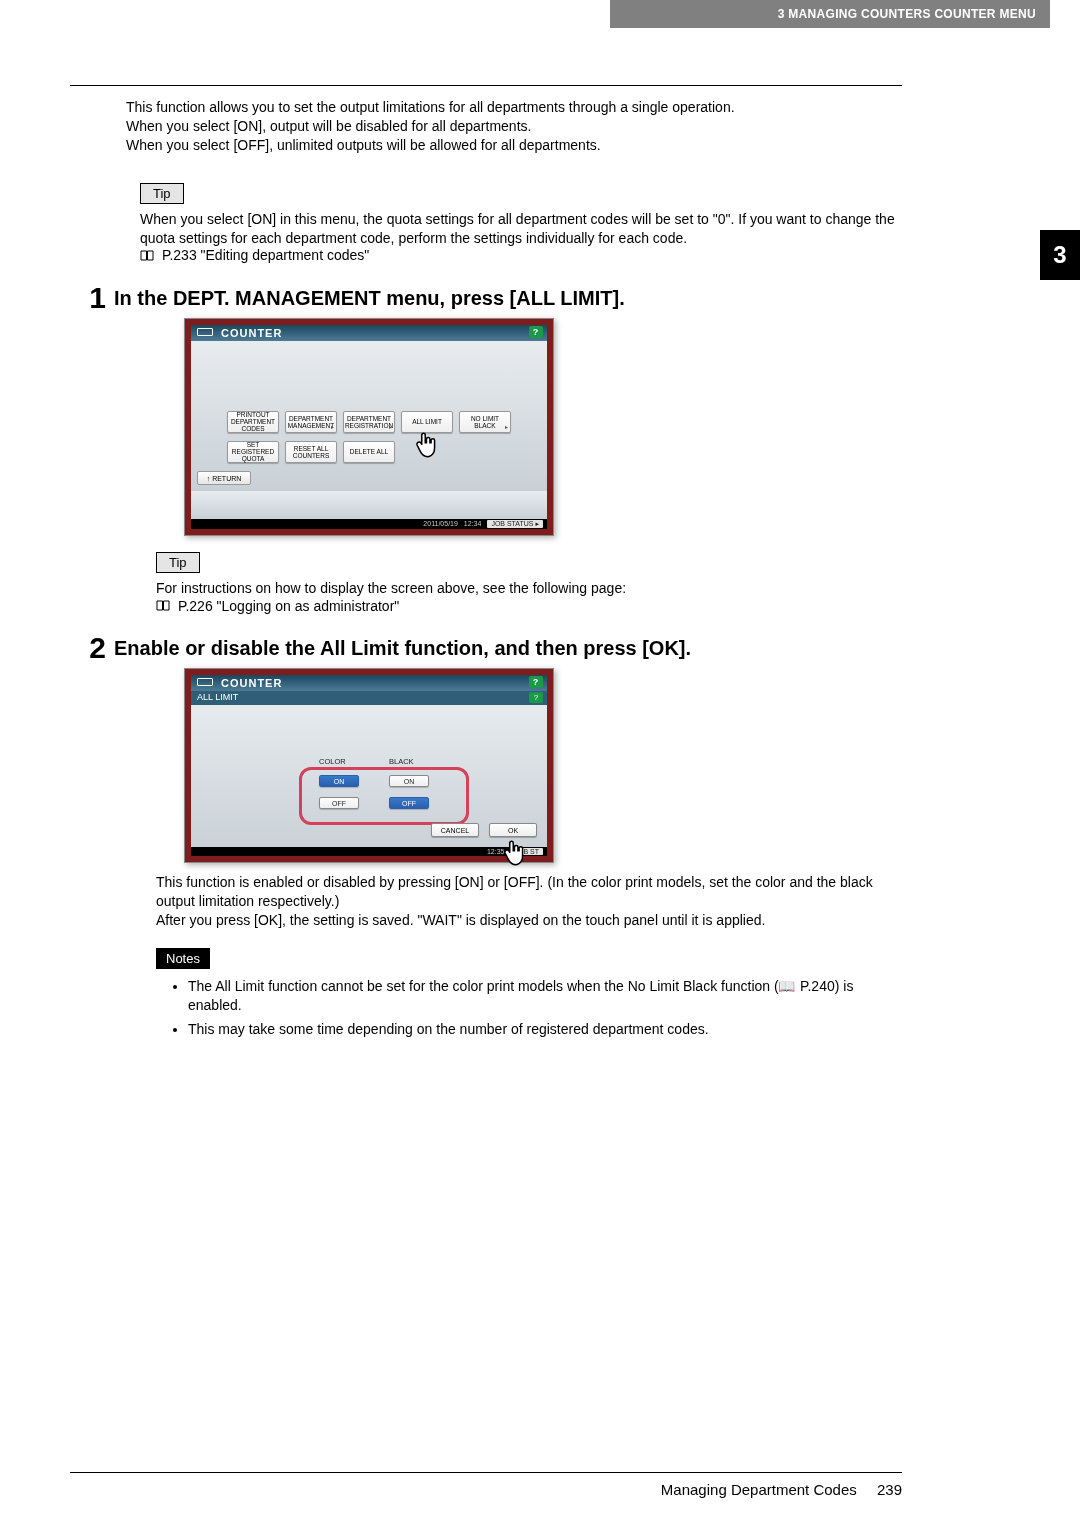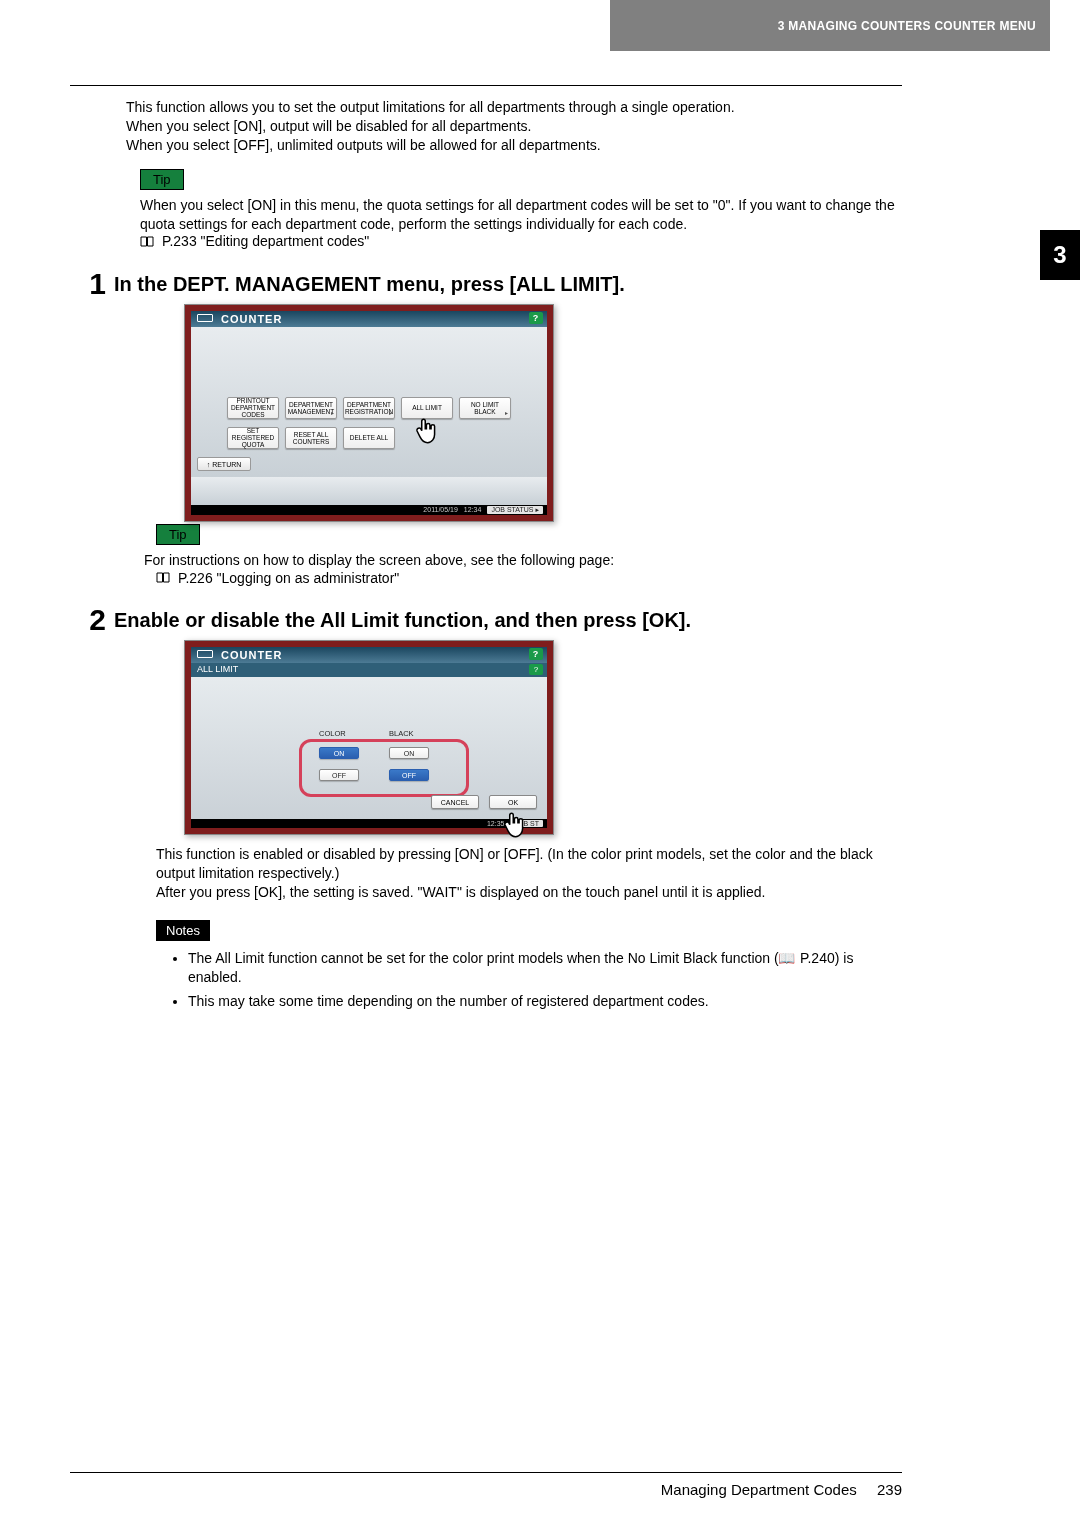--- a/index.html
+++ b/index.html
@@ -16,21 +16,21 @@
     top: 0;
     right: 0;
     width: 1080px;
     height: 40px;
   }
   .header-grey {
     position: absolute;
     top: 0;
     left: 610px;
     right: 30px;
-    height: 51px;
+    height: 28px;
     background: #808080;
     color: #fff;
     font-weight: bold;
     font-size: 12px;
     display: flex;
     align-items: center;
     justify-content: flex-end;
     padding-right: 14px;
     letter-spacing: 0.3px;
   }
@@ -78,23 +78,23 @@
     line-height: 1.35;
     margin-left: 56px;
     margin-bottom: 12px;
   }
   .tip-label {
     display: inline-block;
     border: 1px solid #000;
     padding: 2px 12px;
     font-size: 13px;
     margin-left: 70px;
-    margin-top: 2px;
+    margin-top: 16px;
     margin-bottom: 6px;
-    background: #15803d;
+    background: #e5e5e5;
   }
   .tip-text {
     font-size: 14px;
     line-height: 1.35;
     margin-left: 70px;
   }
   .bookref {
     font-size: 14px;
     margin-left: 70px;
   }
@@ -399,21 +399,21 @@
           <div class="mock-status">
             <span>2011/05/19</span>
             <span>12:34</span>
             <span class="job-status"><span>JOB STATUS</span> ▸</span>
           </div>
         </div>
       </div>
 
 
       <div class="tip-label" style="margin-left:42px">Tip</div>
-      <div class="tip-text" style="margin-left:30px">For instructions on how to display the screen above, see the following page:</div>
+      <div class="tip-text" style="margin-left:42px">For instructions on how to display the screen above, see the following page:</div>
       <div class="bookref" style="margin-left:42px">
         <span class="bookicon">
           <svg width="14" height="12" viewBox="0 0 14 12">
               <path d="M1 1h5.5v9H1zM7.5 1H13v9H7.5z" fill="none" stroke="#000" stroke-width="1"></path>
               <path d="M6.5 1v9M7.5 1v9" stroke="#000"></path>
             </svg>
         </span>
         <span>P.226 "Logging on as administrator"</span>
       </div>
     </div>

